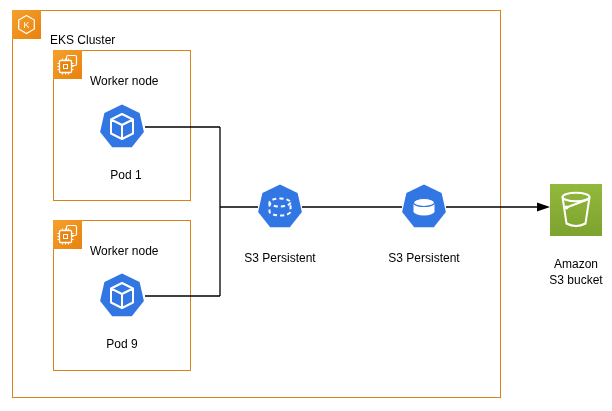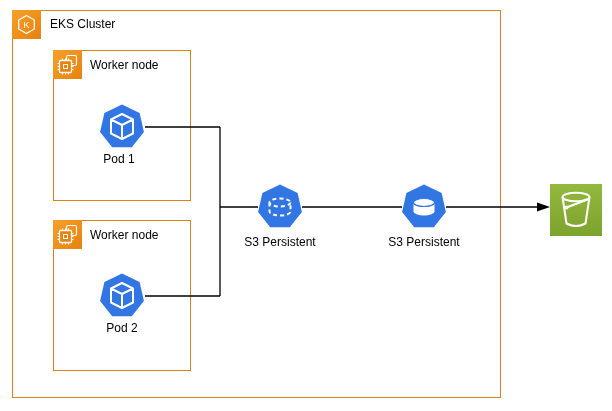--- a/index.html
+++ b/index.html
@@ -23,21 +23,21 @@
     position: absolute;
     left: 53px; width: 136px; height: 149px;
     border: 1px solid var(--cluster-border, #D9821E);
     background: #ffffff;
     z-index: 0;
   }
   .node-box.n1 { top: 50px; }
   .node-box.n2 { top: 220px; }
   .corner-icon { position: absolute; width: 29px; height: 29px; z-index: 2; }
   .shape-icon  { position: absolute; z-index: 2; }
-  .lbl { position: absolute; z-index: 3; white-space: nowrap; line-height: 15px; }
+  .lbl { position: absolute; z-index: 3; white-space: nowrap; line-height: 15px; margin-top: 16px; }
   .lbl.centered { transform: translateX(-50%); text-align: center; line-height: 16px; }
   .hept { fill: var(--k8s-blue, #3276E3); }
   .white-stroke { stroke: #ffffff; fill: none; }
   .conn-path { stroke: var(--connector, #000); stroke-width: 1.3; fill: none; }
   .conn-head { fill: var(--connector, #000); }
 </style>
 </head>
 <body>
 
 <div class="canvas">
@@ -86,41 +86,41 @@
     </svg>
   </div>
   <div class="lbl" style="left:90px; top:58px;">Worker node</div>
 
   <div class="shape-icon" style="left:99px; top:104px;">
     <svg width="46" height="46" viewBox="0 0 46 46">
       <polygon class="hept" points="23,0.5 5.4,9 1.1,28 13.2,43.3 32.8,43.3 44.9,28 40.6,9"></polygon>
       <path class="white-stroke" stroke-width="2" stroke-linejoin="round" d="M23,10 L34,15.5 L23,21 L12,15.5 Z M12,15.5 V29.5 L23,35 V21 M34,15.5 V29.5 L23,35"></path>
     </svg>
   </div>
-  <div class="lbl centered" style="left:119px; top:151px;">Pod 1</div>
+  <div class="lbl centered" style="left:126px; top:151px;">Pod 1</div>
 
   <div class="node-box n2"></div>
   <div class="corner-icon" style="left:53px; top:220px;">
     <svg width="29" height="29" viewBox="0 0 29 29">
       <rect width="29" height="29" fill="url(#gOrange)"></rect>
       <rect x="13.5" y="5.5" width="10" height="10" rx="1.5" class="white-stroke" stroke-width="1.2"></rect>
       <rect x="6.5" y="10.5" width="12" height="12" rx="1" fill="var(--aws-orange,#E8820D)" stroke="#ffffff" stroke-width="1.3"></rect>
       <rect x="10.5" y="14.5" width="4" height="4" class="white-stroke" stroke-width="1"></rect>
       <path class="white-stroke" stroke-width="1.1" d="M9.5,8.5v2 M12.5,8.5v2 M15.5,8.5v2 M9.5,22.5v2 M12.5,22.5v2 M15.5,22.5v2 M4.5,13.5h2 M4.5,16.5h2 M4.5,19.5h2 M18.5,13.5h2 M18.5,16.5h2 M18.5,19.5h2"></path>
     </svg>
   </div>
   <div class="lbl" style="left:90px; top:228px;">Worker node</div>
 
   <div class="shape-icon" style="left:99px; top:273px;">
     <svg width="46" height="46" viewBox="0 0 46 46">
       <polygon class="hept" points="23,0.5 5.4,9 1.1,28 13.2,43.3 32.8,43.3 44.9,28 40.6,9"></polygon>
       <path class="white-stroke" stroke-width="2" stroke-linejoin="round" d="M23,10 L34,15.5 L23,21 L12,15.5 Z M12,15.5 V29.5 L23,35 V21 M34,15.5 V29.5 L23,35"></path>
     </svg>
   </div>
-  <div class="lbl centered" style="left:122px; top:320px;">Pod 2</div>
+  <div class="lbl centered" style="left:122px; top:320px;">Pod 9</div>
 
   <div class="shape-icon" style="left:257px; top:184px;">
     <svg width="46" height="46" viewBox="0 0 46 46">
       <polygon class="hept" points="23,0.5 5.4,9 1.1,28 13.2,43.3 32.8,43.3 44.9,28 40.6,9"></polygon>
       <ellipse cx="23" cy="18.5" rx="10.5" ry="4" class="white-stroke" stroke-width="2" stroke-dasharray="4 3"></ellipse>
       <path class="white-stroke" stroke-width="2" stroke-dasharray="4 3" d="M12.5,18.5 V27.5 A10.5,4 0 0 0 33.5,27.5 V18.5"></path>
     </svg>
   </div>
   <div class="lbl centered" style="left:280px; top:234px;">
     <span style="display:block">S3 Persistent</span>
@@ -139,14 +139,18 @@
 
   <div class="shape-icon" style="left:550px; top:184px;">
     <svg width="52" height="52" viewBox="0 0 52 52">
       <rect width="52" height="52" fill="url(#gGreen)"></rect>
       <ellipse cx="26" cy="13" rx="13.5" ry="4.3" class="white-stroke" stroke-width="2"></ellipse>
       <path class="white-stroke" stroke-width="2" d="M12.5,13 L16.5,39.5 Q26,44.5 35.5,39.5 L39.5,13"></path>
       <path class="white-stroke" stroke-width="2" d="M16.5,23.5 L37.5,15.5"></path>
       <circle cx="16.5" cy="23.5" r="2" fill="#ffffff"></circle>
     </svg>
   </div>
+  <div class="lbl centered" style="left:576px; top:240px;">
+    <span style="display:block">Amazon</span>
+    <span style="display:block">S3 bucket</span>
+  </div>
 
 </div>
 
 </body></html>

